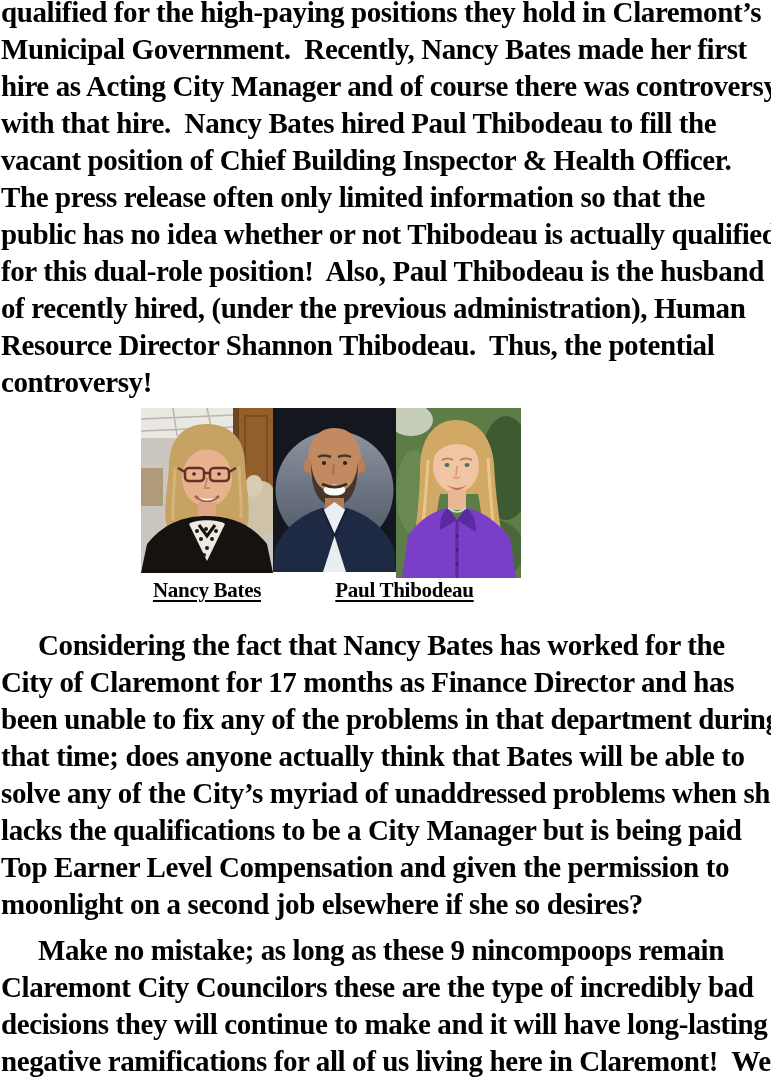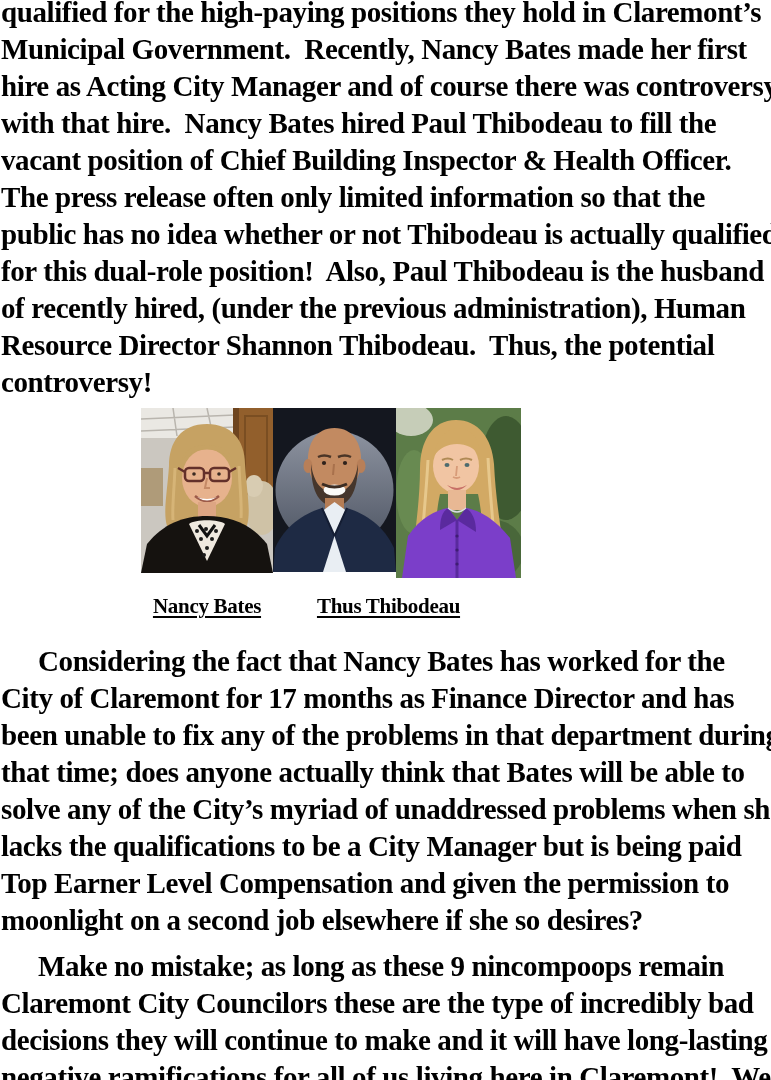--- a/index.html
+++ b/index.html
@@ -30,22 +30,22 @@
     margin-top:7px;
     padding-left:141px;
   }
   figure.photo{margin:0;padding:0;}
   .photo svg{display:block;}
   .ph-1{margin-right:54px;}
   .ph-2{margin-right:58px;}
 
   .caption-row{
     display:flex;
-    margin-top:16px;
     padding-left:141px;
+    gap:16px;
   }
   .cap-box{display:flex;justify-content:center;}
   .cb-1{width:132px;margin-right:54px;}
   .cb-2{width:123px;margin-right:58px;}
   .cb-3{width:141px;}
   .caption{
     font-size:21px;
     line-height:24px;
     letter-spacing:-0.3px;
     white-space:nowrap;
@@ -171,21 +171,21 @@
         <path d="M52 100 Q61 108 70 100" stroke="#d8dde2" stroke-width="1.3" fill="none"></path>
       </svg>
     </figure>
   </div>
 
   <div class="caption-row">
     <div class="cap-box cb-1">
       <span class="caption">Nancy Bates</span>
     </div>
     <div class="cap-box cb-2">
-      <span class="caption">Thus Thibodeau</span>
+      <span class="caption">Paul Thibodeau</span>
     </div>
   </div>
 
   <p class="para para-2">Considering the fact that Nancy Bates has worked for the
 City of Claremont for 17 months as Finance Director and has
 been unable to fix any of the problems in that department during
 that time; does anyone actually think that Bates will be able to
 solve any of the City’s myriad of unaddressed problems when she
 lacks the qualifications to be a City Manager but is being paid
 Top Earner Level Compensation and given the permission to

